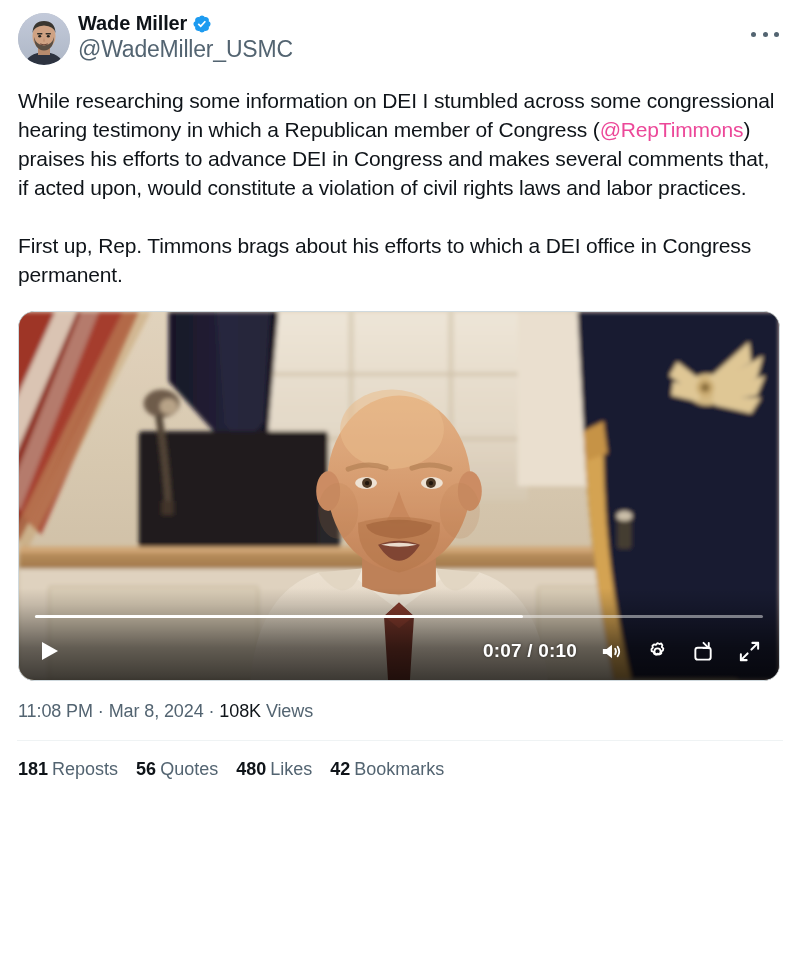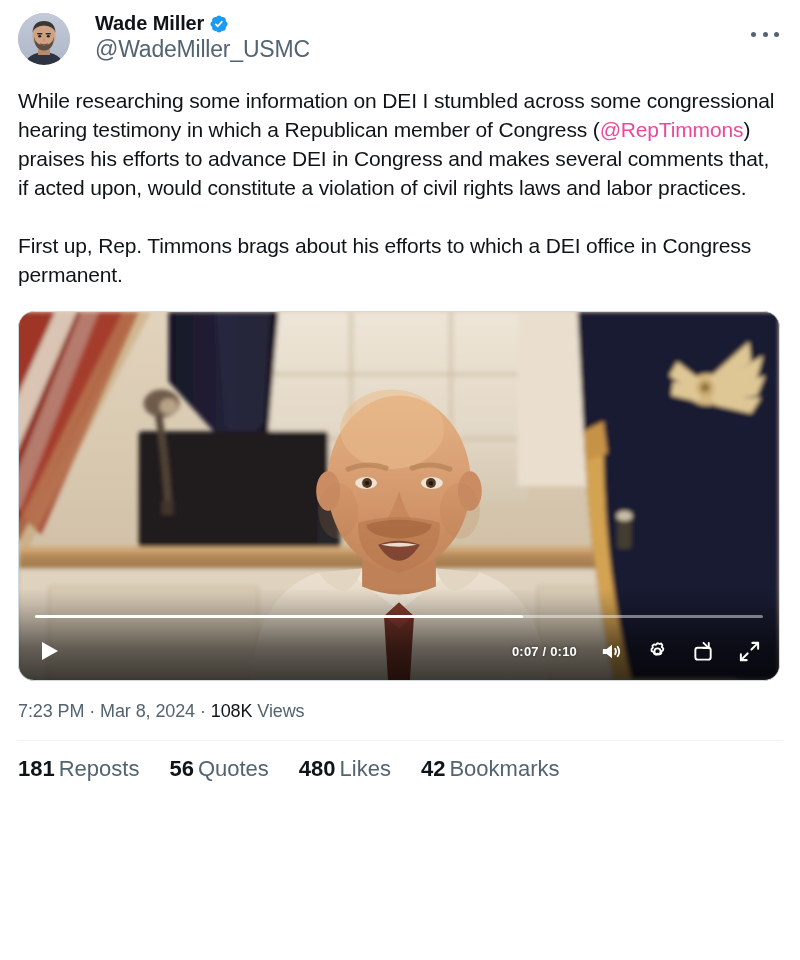--- a/index.html
+++ b/index.html
@@ -29,21 +29,21 @@
     width: 52px; height: 52px;
     border-radius: 50%;
     flex: 0 0 52px;
     margin-top: 3px;
     overflow: hidden;
     background: #b8bfcc;
     position: relative;
   }
   .avatar svg { display: block; width: 52px; height: 52px; }
   .identity {
-    margin-left: 25px;
+    margin-left: 8px;
     display: flex;
     flex-direction: column;
     justify-content: flex-start;
     padding-top: 1px;
     text-align: center;
   }
   .name-row { display: flex; align-items: center; gap: 5px; }
   .display-name {
     font-size: 20px;
     font-weight: bold;
@@ -133,21 +133,21 @@
     cursor: pointer;
   }
   .ctrl-right {
     margin-left: auto;
     display: flex;
     align-items: center;
     gap: 22px;
   }
   .time-text {
     color: #ffffff;
-    font-size: 13px;
+    font-size: 19px;
     font-weight: bold;
     letter-spacing: 0.2px;
     text-shadow: 0 0 3px rgba(0,0,0,0.5);
   }
   .ctrl-icon {
     width: 24px; height: 24px;
     display: flex; align-items: center; justify-content: center;
     cursor: pointer;
   }
 
@@ -164,22 +164,22 @@
     margin-top: 17px;
     height: 1px;
     background: #eff3f4;
     width: 766px;
     margin-left: -1px;
   }
   .stats-row {
     margin-top: 16px;
     display: flex;
     align-items: flex-start;
-    gap: 30px;
-    font-size: 22px;
+    gap: 18px;
+    font-size: 18px;
     line-height: 24px;
   }
   .stat { cursor: pointer; white-space: nowrap; }
   .stat .num { color: #0f1419; font-weight: bold; }
   .stat .lbl { color: #536471; margin-left: 4px; }
 </style>
 </head>
 <body>
 
 <div class="tweet">
@@ -449,21 +449,21 @@
               <path d="M9 21 L3 21 L3 15"></path>
             </g>
           </svg>
         </div>
 
       </div>
     </div>
   </div>
 
   <div class="meta-row">
-    <span>7:23 PM</span>
+    <span>11:08 PM</span>
     <span>·</span>
     <span>Mar 8, 2024</span>
     <span>·</span>
     <span class="views-count">108K</span>
     <span>Views</span>
   </div>
 
   <div class="divider"></div>
 
   <div class="stats-row">

